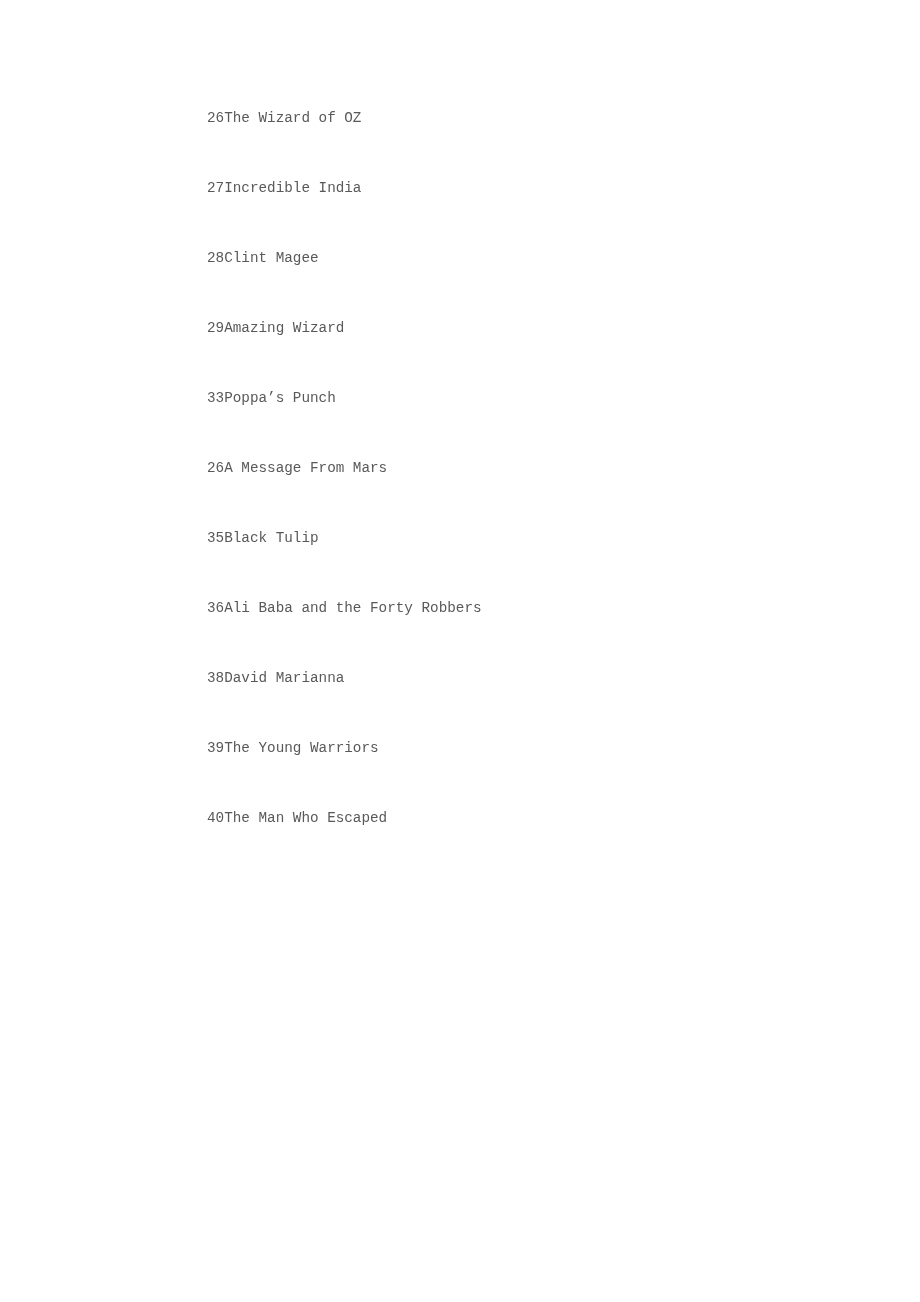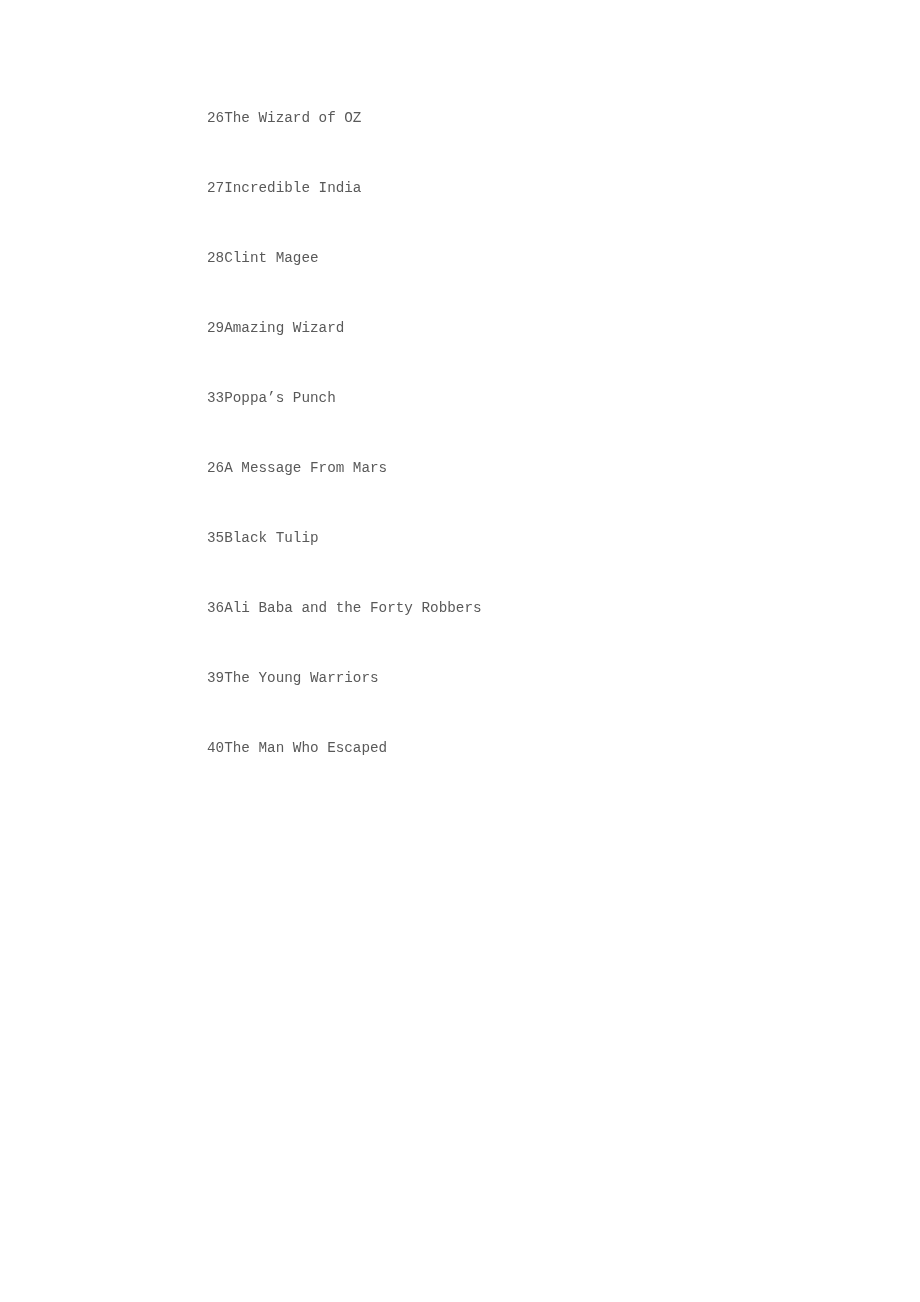--- a/index.html
+++ b/index.html
@@ -51,16 +51,17 @@
   <div class="doc-body">
 
   <div class="entry"><span class="num">26</span><span class="title">The Wizard of OZ</span></div>
       <div class="entry"><span class="num">27</span><span class="title">Incredible India</span></div>
       <div class="entry"><span class="num">28</span><span class="title">Clint Magee</span></div>
       <div class="entry"><span class="num">29</span><span class="title">Amazing Wizard</span></div>
       <div class="entry"><span class="num">33</span><span class="title">Poppa’s Punch</span></div>
       <div class="entry"><span class="num">26</span><span class="title">A Message From Mars</span></div>
       <div class="entry"><span class="num">35</span><span class="title">Black Tulip</span></div>
       <div class="entry"><span class="num">36</span><span class="title">Ali Baba and the Forty Robbers</span></div>
+      <div class="entry"><span class="num">38</span><span class="title">David Marianna</span></div>
       <div class="entry"><span class="num">39</span><span class="title">The Young Warriors</span></div>
       <div class="entry"><span class="num">40</span><span class="title">The Man Who Escaped</span></div>
     </div>
 </div>
 
 </body></html>

